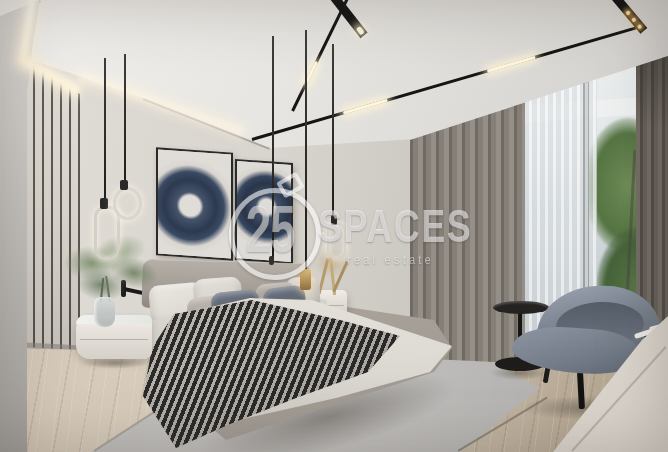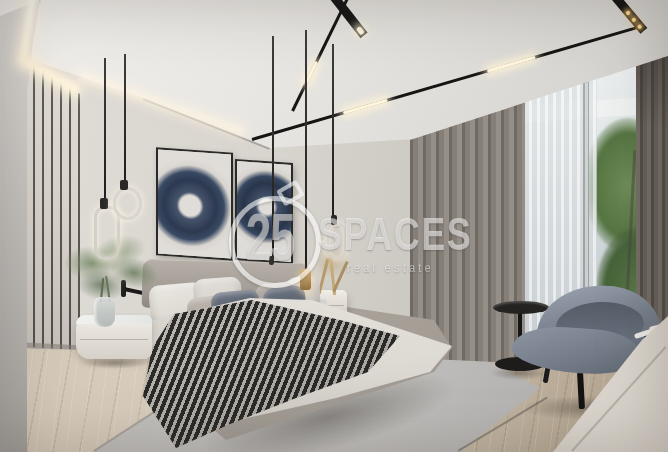--- a/index.html
+++ b/index.html
@@ -207,21 +207,21 @@
 
   <div class="abs" style="left:644px;top:336px;width:3px;height:36px;background:#1b1a19;transform:rotate(2deg);"></div>
   <div class="abs" style="left:657px;top:331px;width:3px;height:38px;background:#1b1a19;"></div>
   <div class="abs" style="left:634px;top:330px;width:27px;height:5px;border-radius:3px;background:#eceae5;transform:rotate(-18deg);"></div>
   <div class="abs" style="left:649px;top:324px;width:25px;height:5px;border-radius:3px;background:#e8e6e0;transform:rotate(-14deg);"></div>
   <div class="abs" style="left:0;top:0;width:668px;height:452px;
     background:linear-gradient(105deg,#f2efe9 0%,#e8e3dc 50%,#d9d3cb 100%);
     clip-path:polygon(553px 452px,642px 340px,668px 316px,668px 452px);"></div>
   <div class="abs" style="left:572px;top:450px;width:140px;height:2px;background:rgba(150,143,133,.5);transform:rotate(-48deg);transform-origin:left center;"></div>
 
-  <div class="abs" style="left:0;top:8px;width:668px;height:392px;pointer-events:none;">
+  <div class="abs" style="left:0;top:0;width:668px;height:392px;pointer-events:none;">
     <div class="abs" style="left:229px;top:188px;width:82px;height:82px;border-radius:50%;border:5px solid rgba(255,255,255,.58);box-shadow:0 1px 3px rgba(70,64,56,.3), inset 0 1px 3px rgba(70,64,56,.3);"></div>
     <div class="abs" style="left:279px;top:176px;width:15px;height:10px;border:4px solid rgba(255,255,255,.58);border-radius:3px;transform:rotate(-30deg);"></div>
     <div class="abs wm" style="left:229px;top:188px;width:82px;height:82px;display:flex;align-items:center;justify-content:center;
       font-size:64px;line-height:1;transform:scale(.72,1.05);letter-spacing:-2px;color:rgba(255,255,255,.5);">25</div>
     <div class="abs wm" style="left:318px;top:203px;font-size:46px;line-height:1;letter-spacing:2px;transform:scale(.78,1);transform-origin:left top;color:rgba(255,255,255,.55);">SPACES</div>
     <div class="abs wm" style="left:347px;top:253px;font-size:12px;font-weight:normal;letter-spacing:3.5px;transform:scale(.92,1);transform-origin:left top;color:rgba(255,255,255,.48);">real estate</div>
   </div>
 
   <div id="vignette"></div>
 </div>

